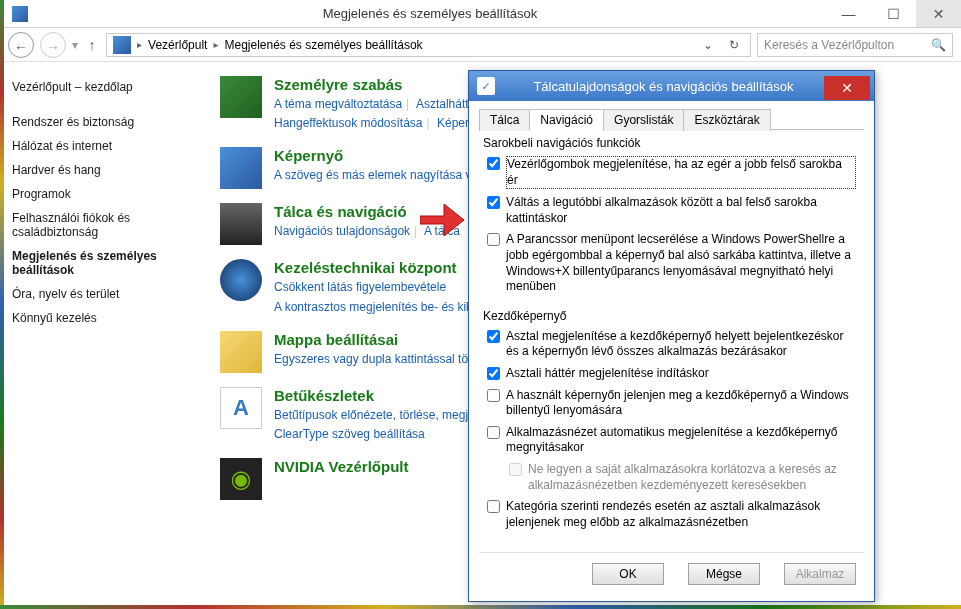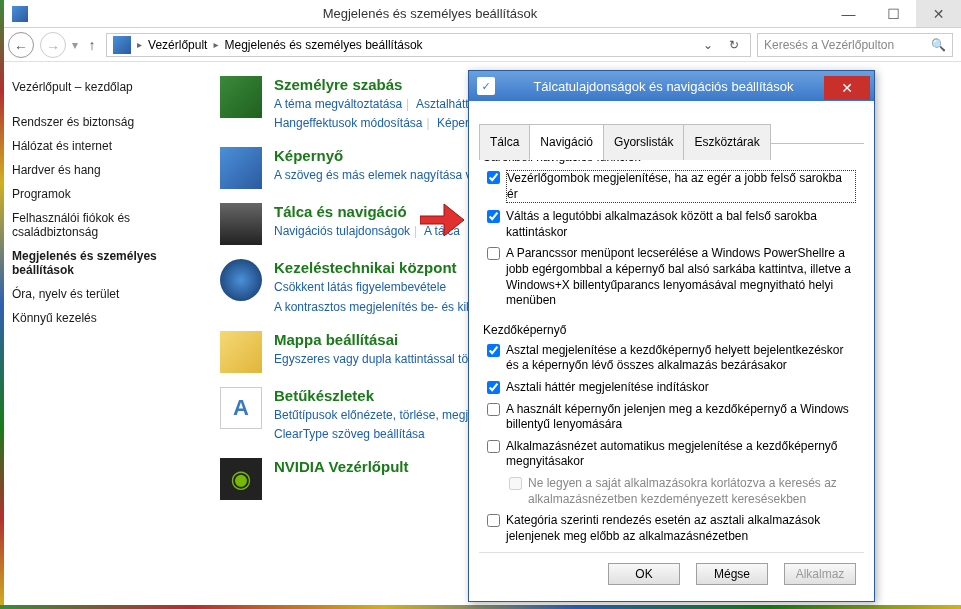--- a/index.html
+++ b/index.html
@@ -51,33 +51,33 @@
 
 
 .dialog { position: absolute; left: 468px; top: 70px; width: 407px; height: 532px; background: #fff; border: 1px solid #2c5aa0; box-shadow: 2px 2px 8px rgba(0,0,0,0.3); z-index: 10; }
 .dlg-titlebar { height: 30px; background: linear-gradient(180deg,#6aa0e0,#3a78c8); display: flex; align-items: center; color: #fff; font-size: 13px; padding-left: 8px; }
 .dlg-icon { width: 18px; height: 18px; background: #fff; border-radius: 2px; margin-right: 8px; display:flex;align-items:center;justify-content:center;color:#3a78c8;font-size:11px;}
 .dlg-title { flex: 1; text-align: center; }
 .dlg-close { width: 46px; height: 24px; background: #c9302c; color: #fff; display: flex; align-items: center; justify-content: center; margin: 3px 4px 0 0; font-size: 14px; }
 
 .dlg-body { padding: 6px 10px; height: calc(100% - 30px); display:flex; flex-direction:column;}
 .tabstrip { display: flex; border-bottom: 1px solid #c0c0c0; }
-.tab { padding: 10px 10px; border: 1px solid #c0c0c0; border-bottom: none; background: #f0f0f0; font-size: 12px; margin-right: -1px; position: relative; top: 17px; }
+.tab { padding: 3px 10px; border: 1px solid #c0c0c0; border-bottom: none; background: #f0f0f0; font-size: 12px; margin-right: -1px; position: relative; top: 2px; }
 .tab.active { background: #fff; border-bottom: 1px solid #fff; }
 
 .tab-content { flex:1; padding: 0 4px; overflow:hidden; }
 .group-title { font-size: 12px; margin: 6px 0 4px; }
 .chk-row { display: flex; align-items: flex-start; gap: 6px; padding: 2px 4px 4px 4px; font-size: 12px; line-height: 1.3; }
 .chk-row input { margin-top: 1px; flex-shrink:0; }
 .chk-row label { flex: 1; }
 .chk-row.indent { margin-left: 22px; }
 .chk-row.disabled { color: #888; }
 .focus-rect { border: 1px dotted #333; }
 
-.dlg-buttons { display: flex; justify-content: flex-end; gap: 16px; padding: 10px 8px; border-top: 1px solid #e0e0e0;}
+.dlg-buttons { display: flex; justify-content: flex-end; gap: 24px; padding: 10px 8px; border-top: 1px solid #e0e0e0;}
 .btn { min-width: 72px; height: 22px; border: 1px solid #a0a0a0; background: linear-gradient(180deg,#f8f8f8,#e0e0e0); font-size: 12px; display:flex;align-items:center;justify-content:center;}
 .btn.disabled { color: #999; }
 
 
 .left-strip { position:absolute; left:0; top:0; width:4px; height:100%; background:linear-gradient(180deg,#3a8a3a 0%,#b03030 15%,#d0b020 30%,#3060b0 50%,#1a7a1a 70%,#b03030 85%,#d0b020 100%);}
 .bottom-strip { position:absolute;left:0;bottom:0;width:100%;height:4px;background:linear-gradient(90deg,#3a8a3a 0%,#b03030 20%,#d0b020 40%,#3060b0 60%,#1a7a1a 80%,#d0b020 100%);}
 </style>
 </head>
 <body>
 

